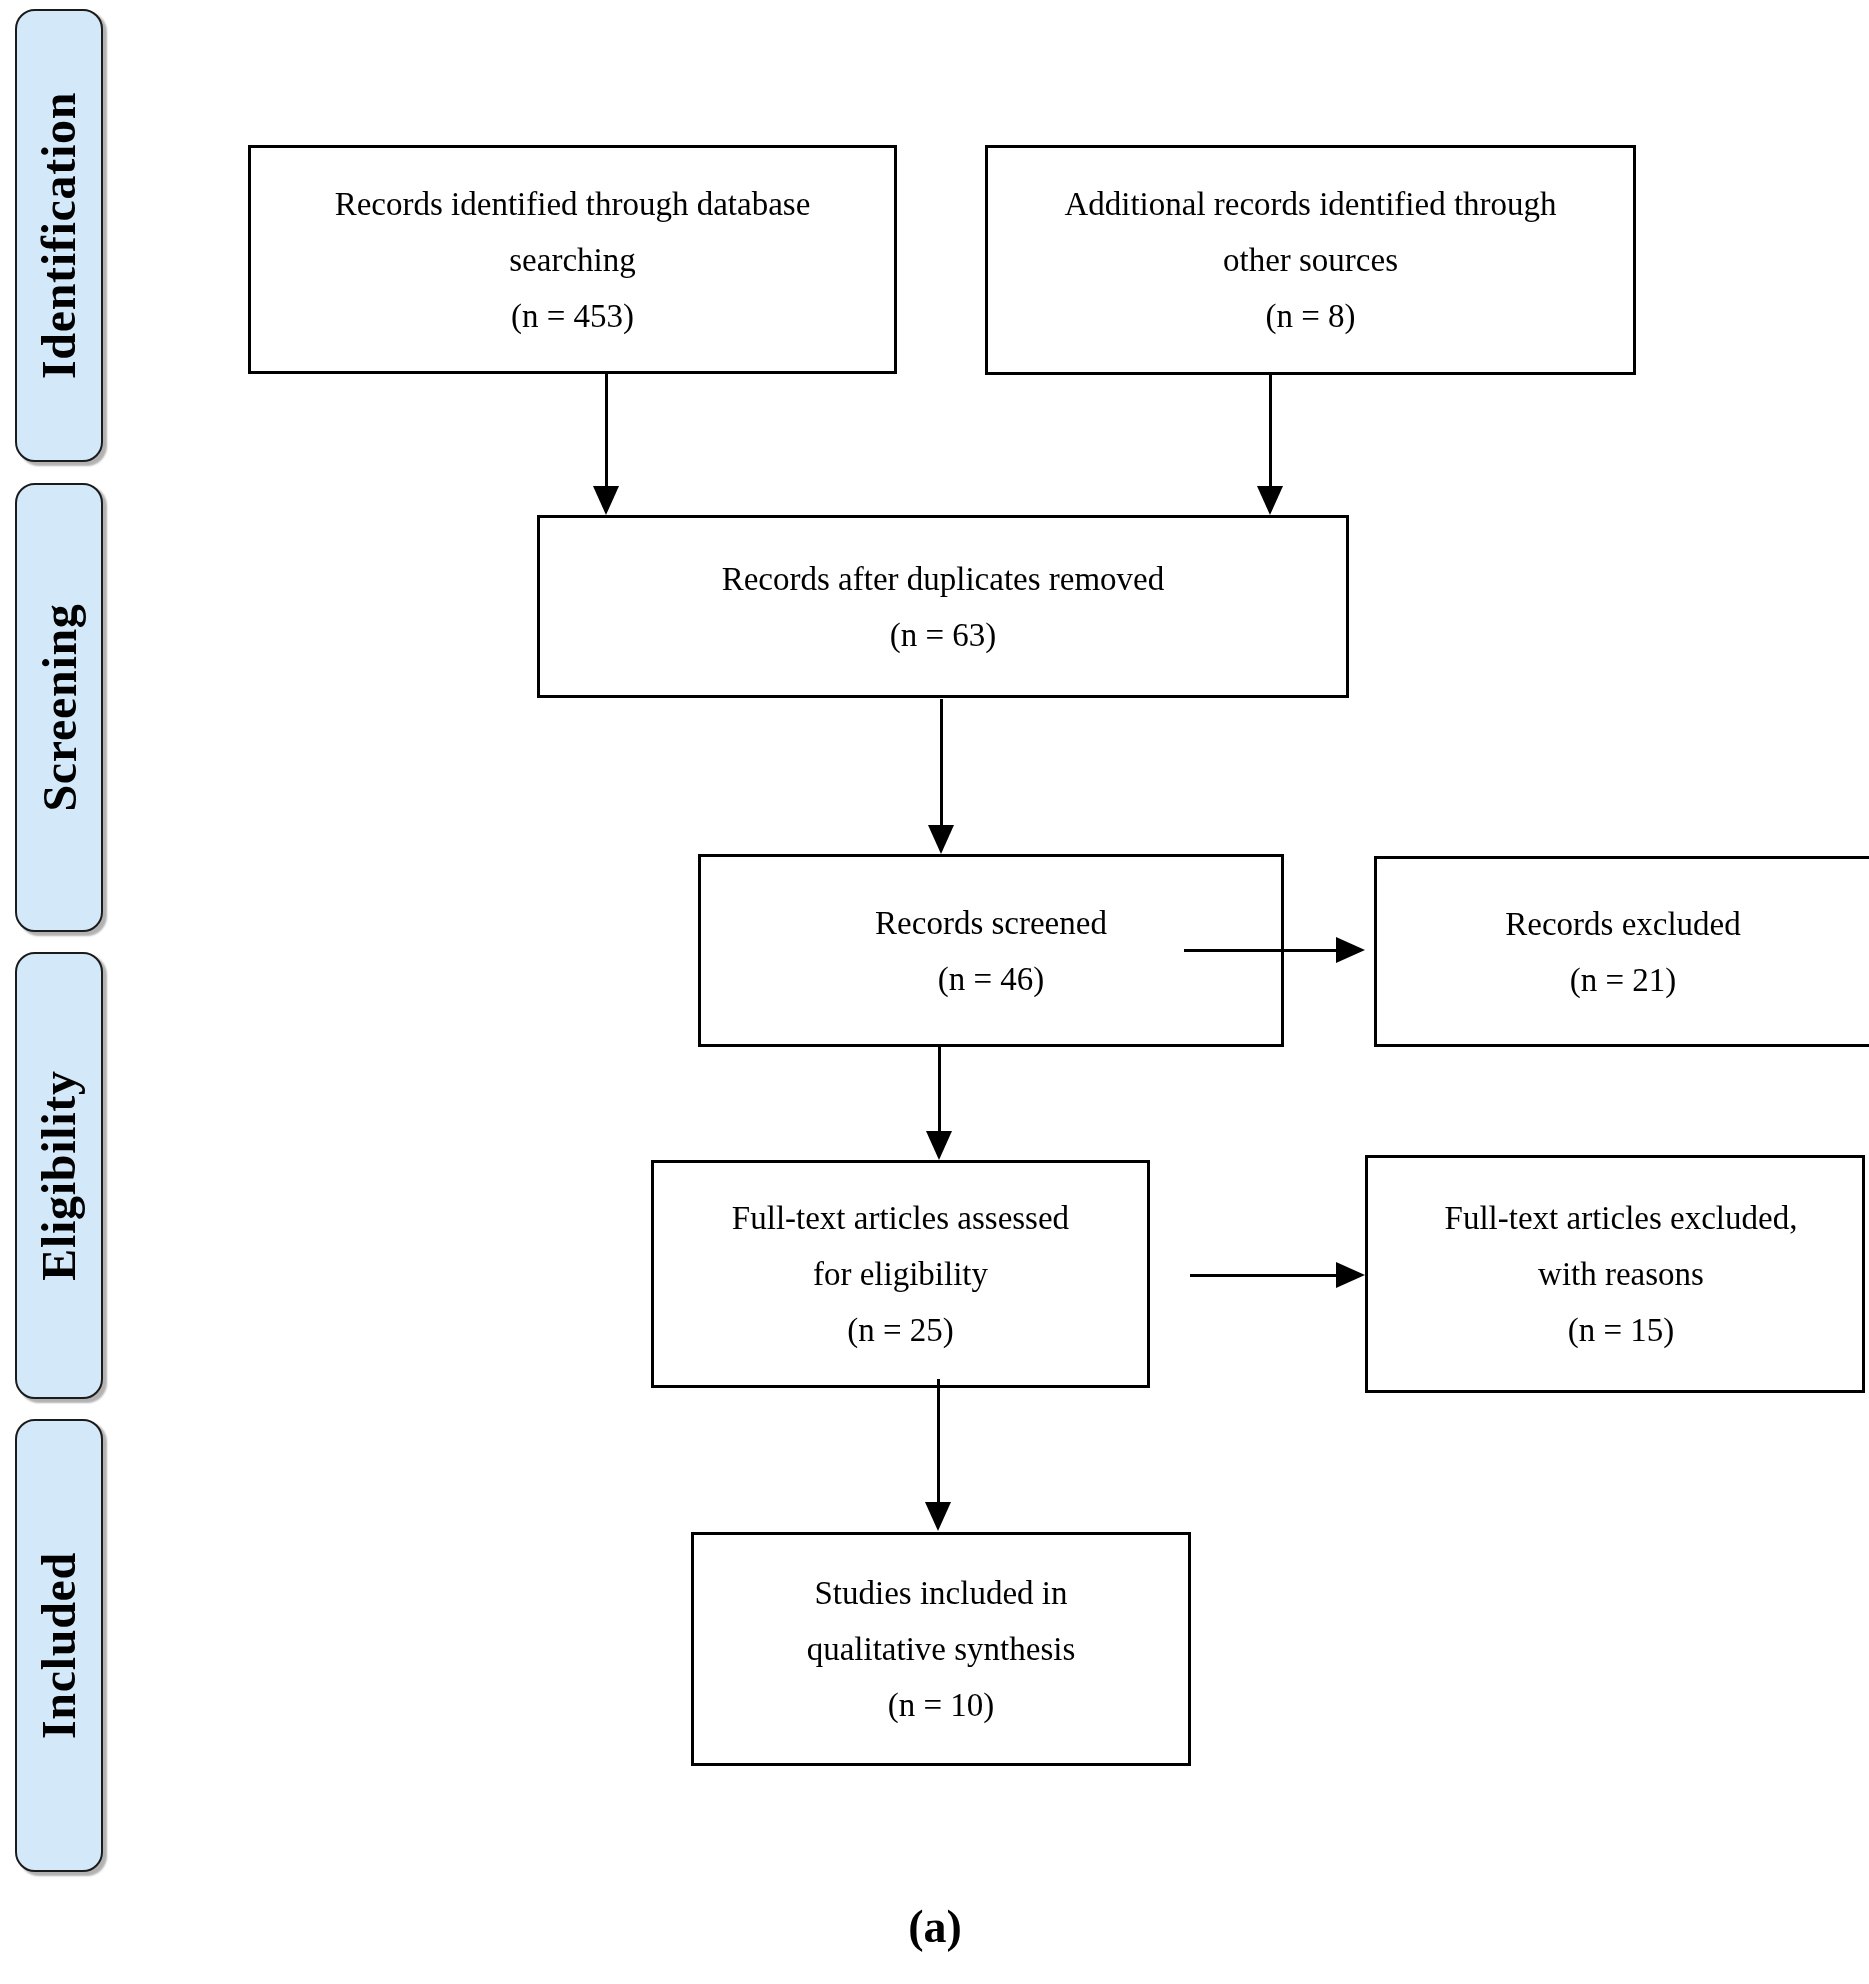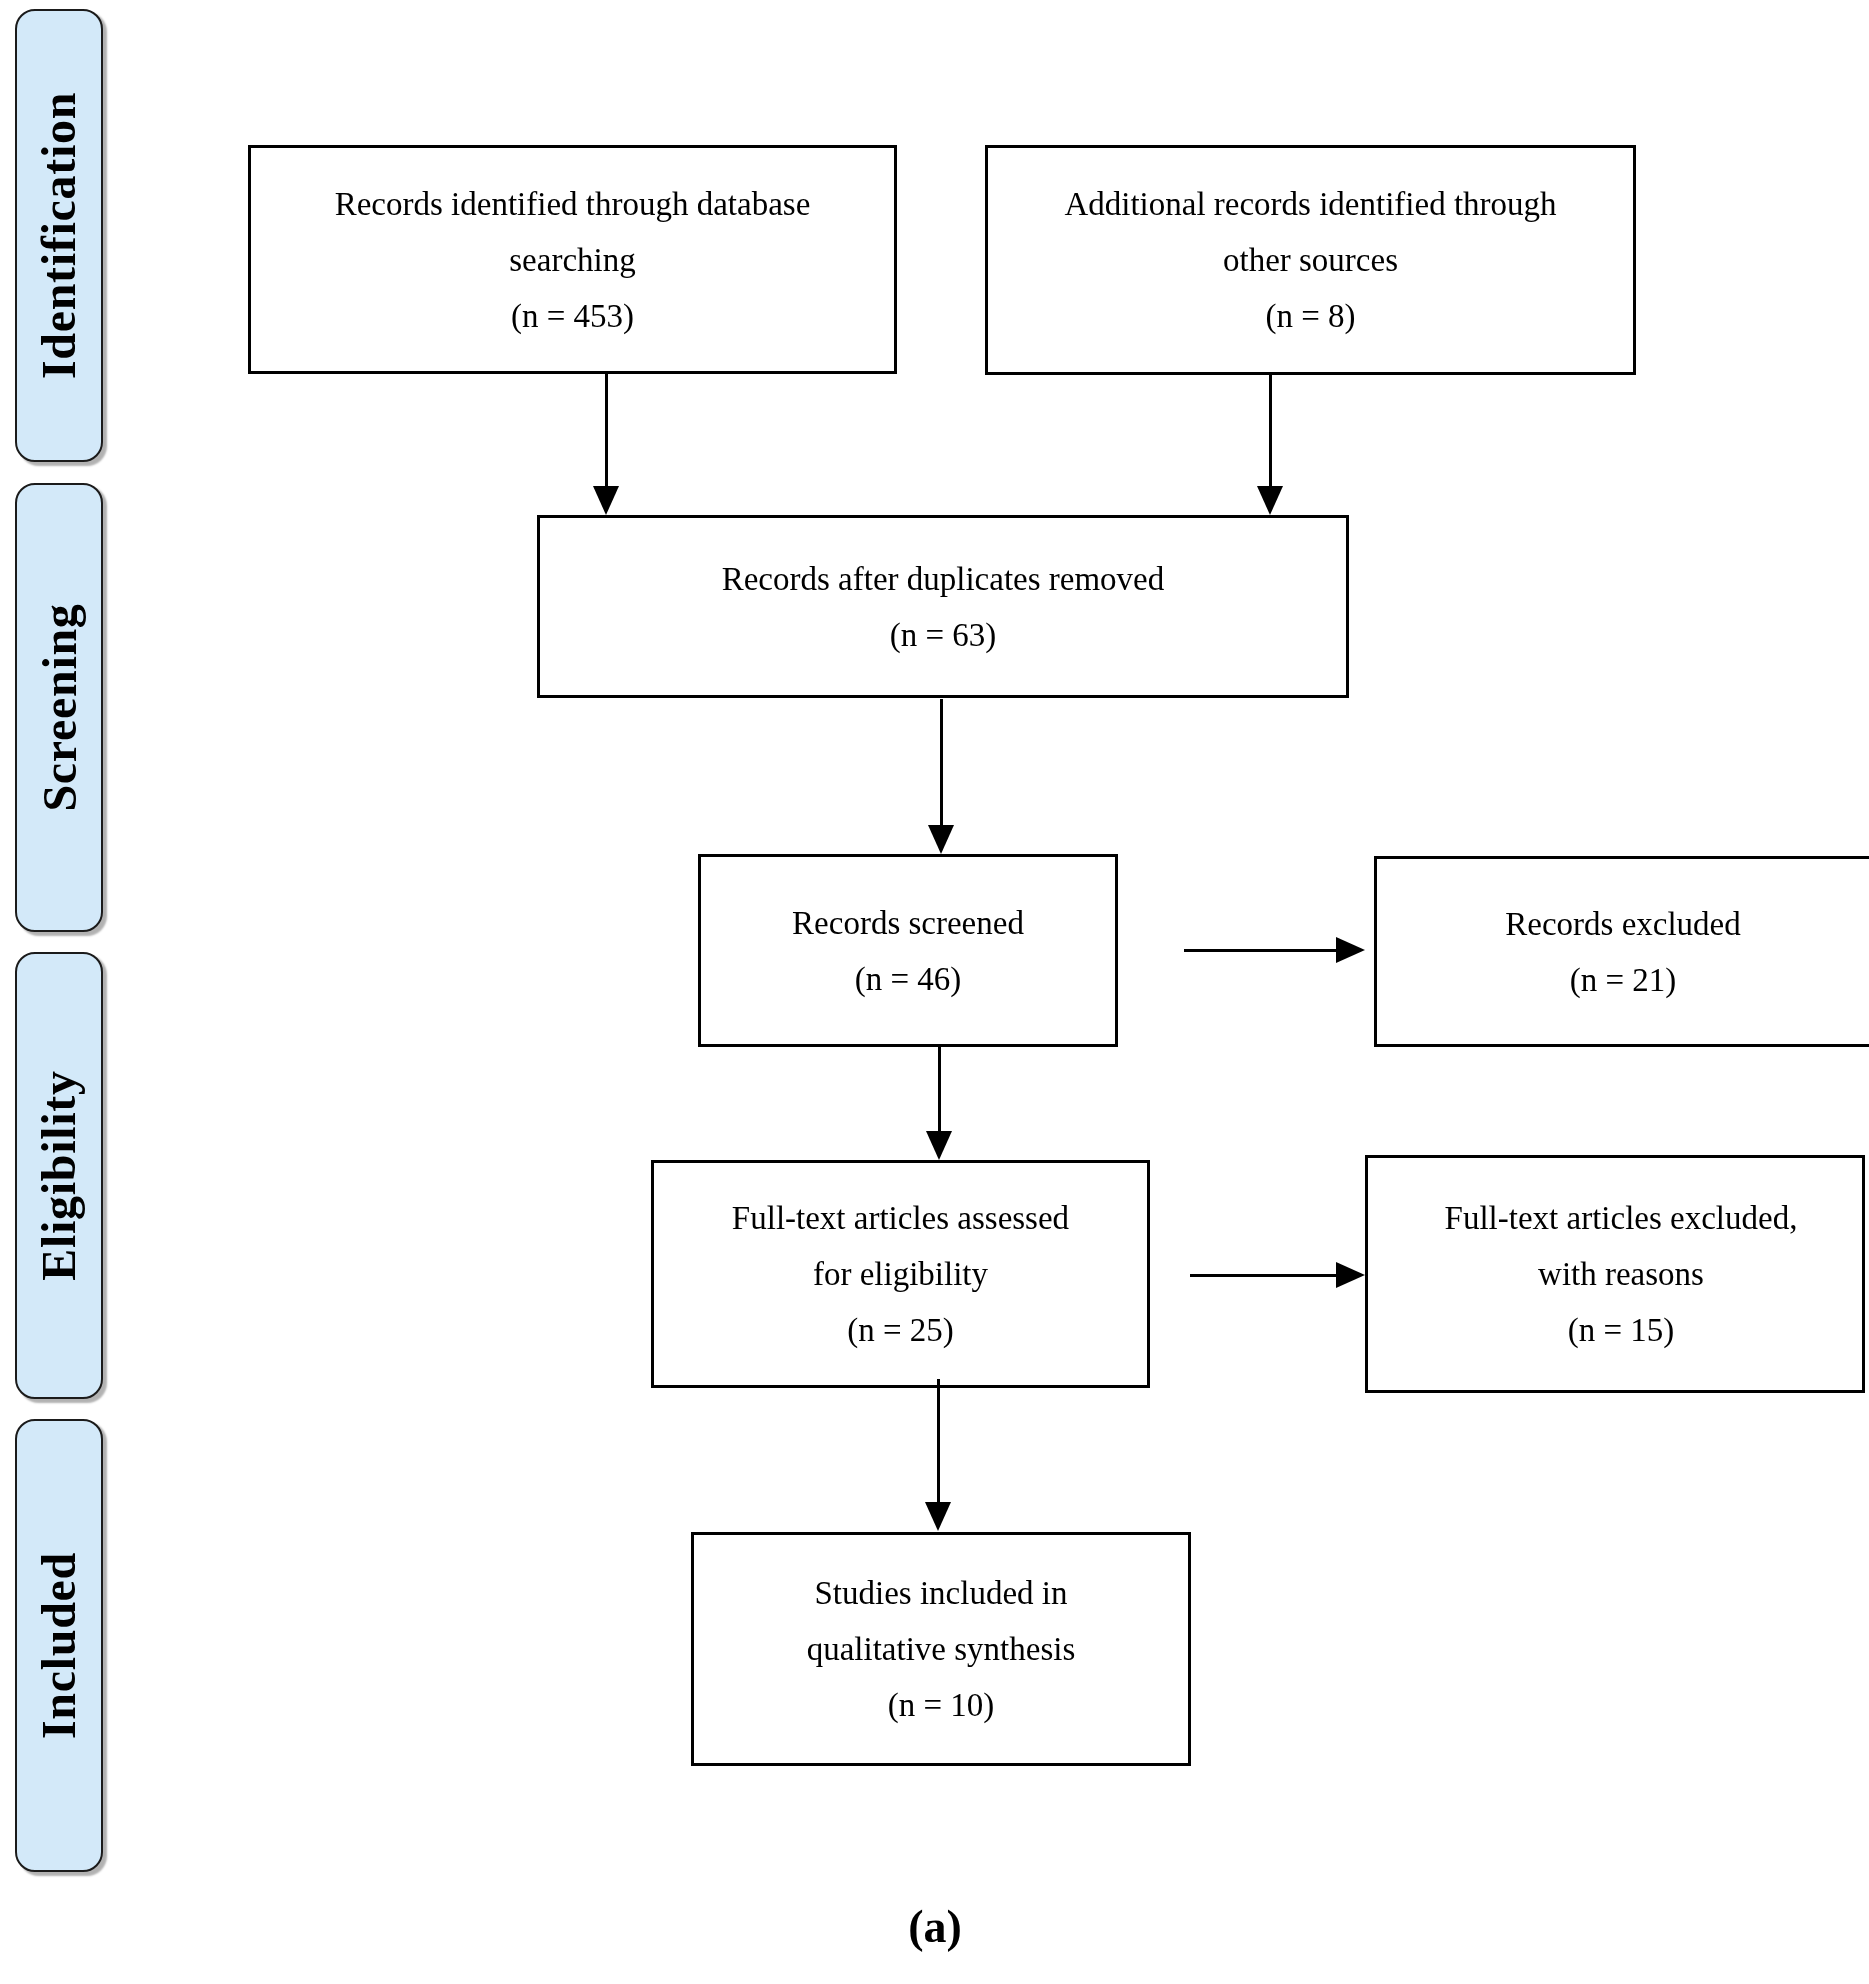--- a/index.html
+++ b/index.html
@@ -55,21 +55,21 @@
   }
   .box span {
     white-space: pre-line;
     font-size: 33px;
     line-height: 56px;
     font-weight: 400;
   }
   #box-identified        { left: 248px;  top: 145px;  width: 649px;  height: 229px; }
   #box-additional        { left: 985px; top: 145px;  width: 651px;  height: 230px; font-family: Liberation Serif, serif; }
   #box-deduplicated      { left: 537px;  top: 515px;  width: 812px; height: 183px; }
-  #box-screened          { left: 698px; top: 854px; width: 420px;  height: 193px; }
+  #box-screened          { left: 698px; top: 854px; width: 586px;  height: 193px; }
   #box-excluded          { left: 1365px; top: 856px; width: 498px;  height: 191px; margin-left: 9px; }
   #box-fulltext          { left: 651px; top: 1160px; width: 499px;  height: 228px; }
   #box-fulltext-excluded { left: 1365px; top: 1155px; width: 500px;  height: 238px; padding-left: 12px; }
   #box-included          { left: 691px; top: 1532px; width: 500px;  height: 234px; }
 
   
   .vline {
     position: absolute;
     width: 3.3px;
     background: var(--arrow, #000000);

